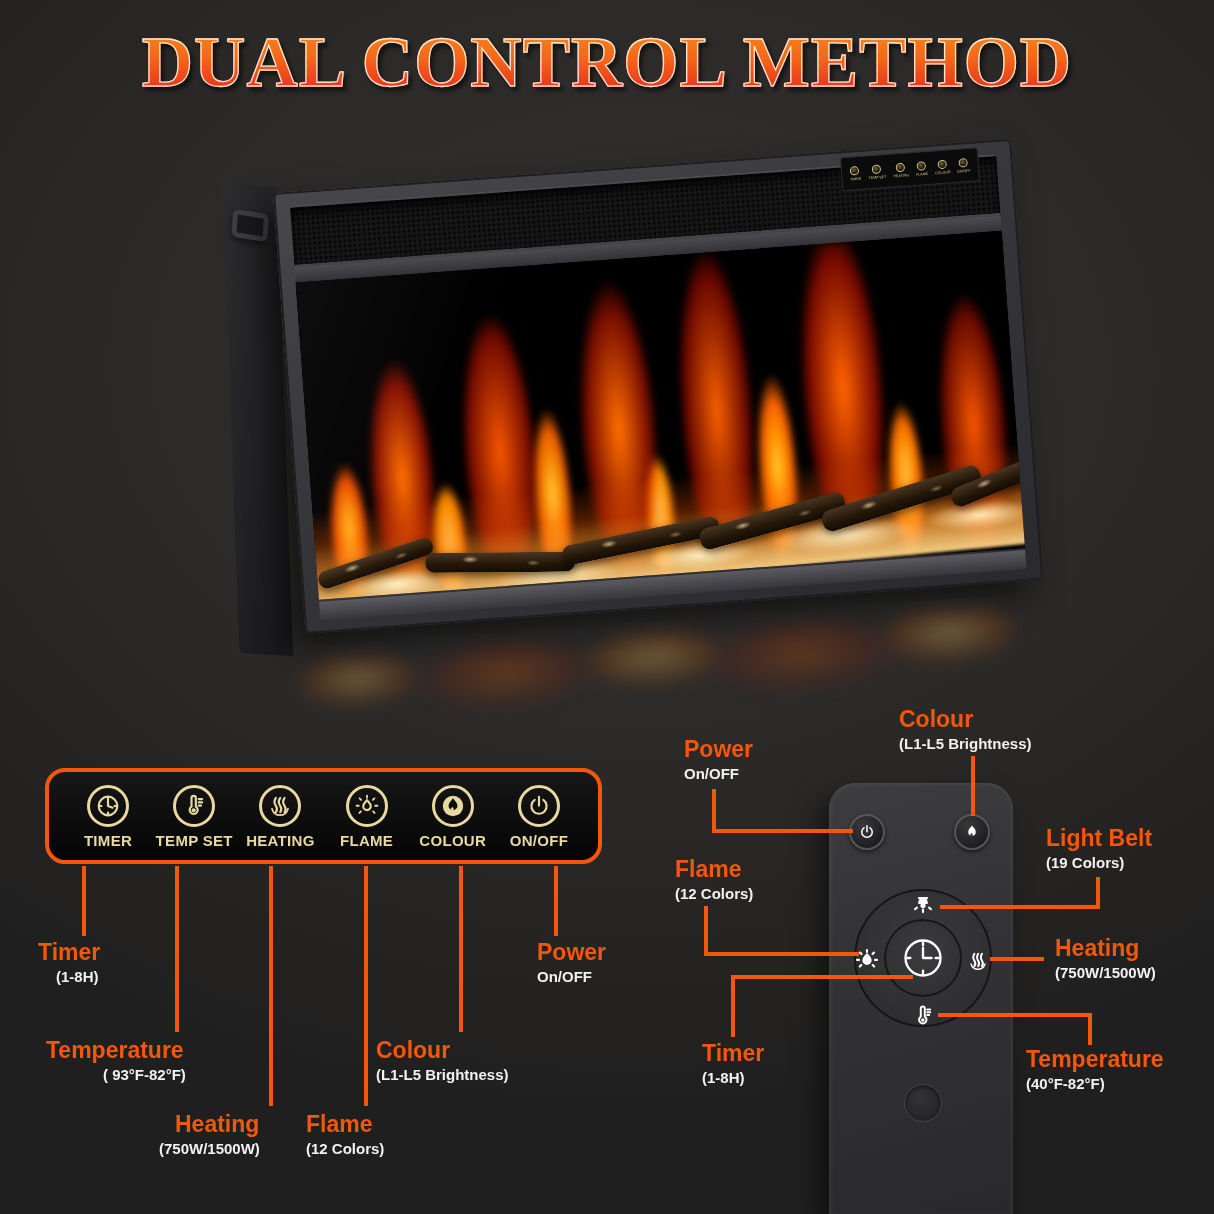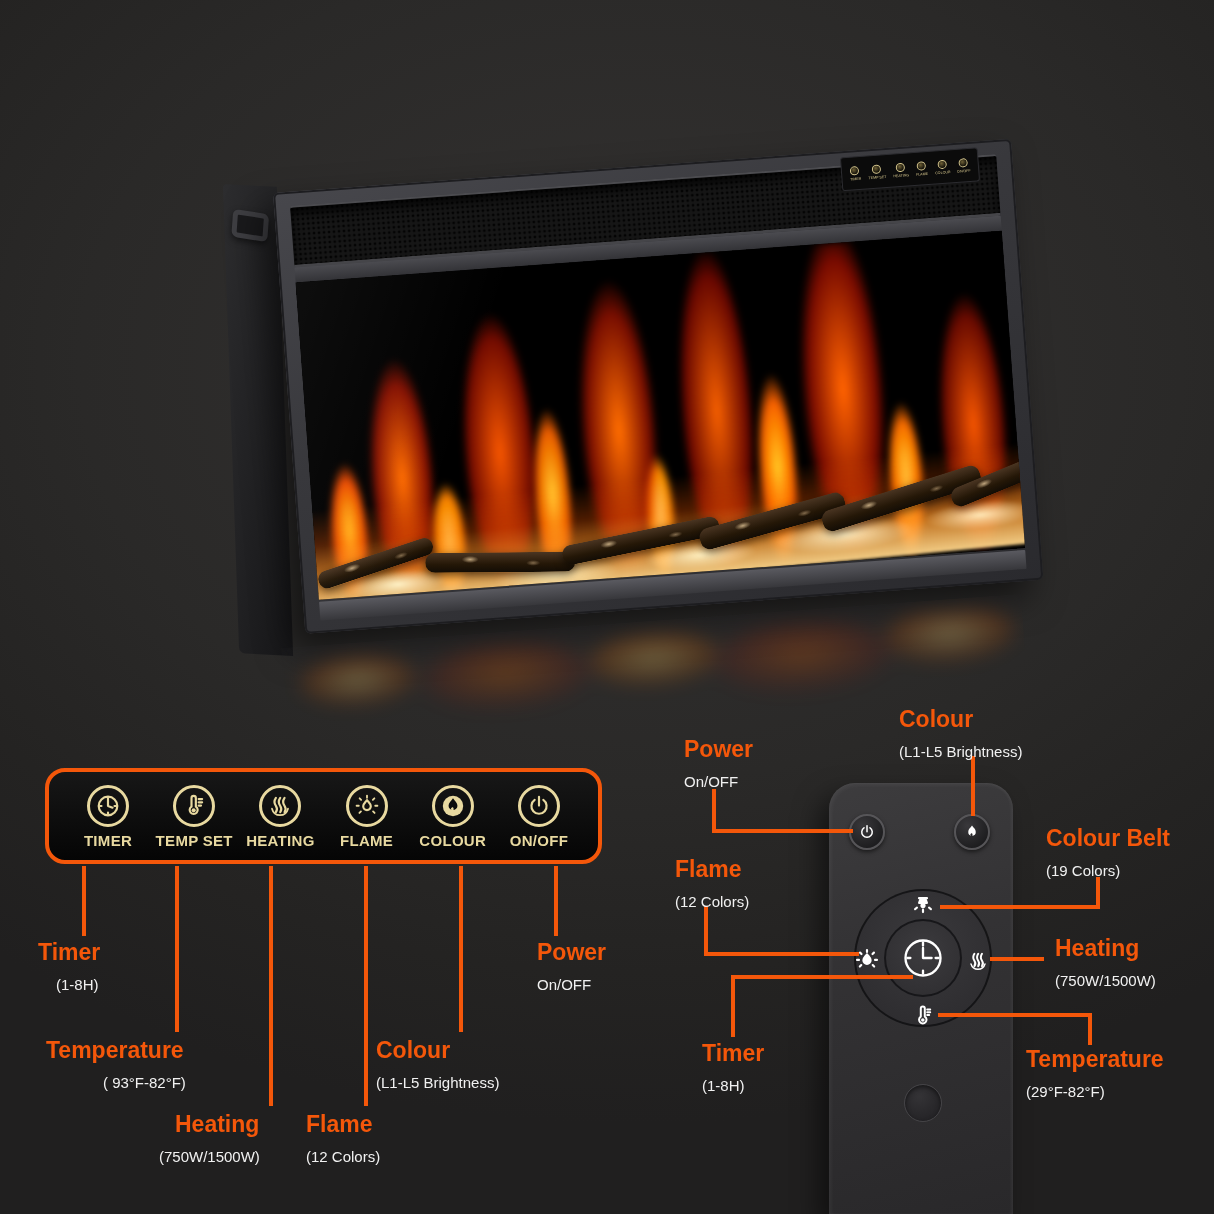--- a/index.html
+++ b/index.html
@@ -131,21 +131,21 @@
     display:flex;align-items:center;justify-content:center;flex:0 0 auto;
   }
   .plabel{font-size:15px;font-weight:700;color:#e8d9a0;white-space:nowrap;letter-spacing:.3px;}
   .gold-ic{stroke:#e8d9a0;fill:none;stroke-width:2;stroke-linecap:round;stroke-linejoin:round;}
   .white-ic{stroke:#ffffff;fill:none;stroke-width:2;stroke-linecap:round;stroke-linejoin:round;}
   
   .ln{position:absolute;background:#f4570a;}
   
   .co{position:absolute;}
   .co-title{font-size:23px;font-weight:700;color:#f4570a;line-height:1.05;white-space:nowrap;}
-  .co-sub{font-size:15px;font-weight:400;color:#f1f1f1;margin-top:12px;white-space:nowrap;}
+  .co-sub{font-size:15px;font-weight:700;color:#f1f1f1;margin-top:4px;white-space:nowrap;}
   .co-timer .co-sub{margin-left:18px;}
   .co-temp .co-sub{margin-left:57px;}
   .co-heating .co-title{margin-left:16px;}
   .co-power{ } 
   
   .remote{
     position:absolute;left:829px;top:783px;width:184px;height:431px;
     border-radius:26px 26px 0 0;
     background:linear-gradient(165deg,#3d3c3e 0%,#333234 38%,#29282a 100%);
     box-shadow:-10px 12px 26px rgba(0,0,0,.5), inset -2px 0 3px rgba(255,255,255,.05), inset 2px 2px 4px rgba(255,255,255,.06);
@@ -178,20 +178,21 @@
     position:absolute;left:75px;top:301px;width:38px;height:38px;border-radius:50%;
     background:radial-gradient(circle at 40% 32%, #343336, #242326 78%);
     border:1px solid #454447;box-shadow:inset 0 2px 4px rgba(0,0,0,.5);
   }
 </style>
 </head>
 <body>
 
 <div class="canvas">
 
+  <div class="title">DUAL CONTROL METHOD</div>
 
   <div class="fp-side">
     <div class="fp-handle"></div>
   </div>
 
   <div class="fireplace">
     <div class="fp-ctrl">
       <div class="fp-ctrl-item">
           <span class="fp-dot"></span>
           <span class="fp-ctrl-label">TIMER</span>
@@ -403,33 +404,33 @@
 
   <div class="co" style="left:684px;top:737px;">
     <div class="co-title">Power</div>
     <div class="co-sub">On/OFF</div>
   </div>
   <div class="co" style="left:899px;top:707px;">
     <div class="co-title">Colour</div>
     <div class="co-sub">(L1-L5 Brightness)</div>
   </div>
   <div class="co" style="left:1046px;top:826px;">
-    <div class="co-title">Colour Belt</div>
+    <div class="co-title">Light Belt</div>
     <div class="co-sub">(19 Colors)</div>
   </div>
   <div class="co" style="left:675px;top:857px;">
     <div class="co-title">Flame</div>
     <div class="co-sub">(12 Colors)</div>
   </div>
   <div class="co" style="left:1055px;top:936px;">
     <div class="co-title">Heating</div>
     <div class="co-sub">(750W/1500W)</div>
   </div>
   <div class="co" style="left:702px;top:1041px;">
     <div class="co-title">Timer</div>
     <div class="co-sub">(1-8H)</div>
   </div>
   <div class="co" style="left:1026px;top:1047px;">
     <div class="co-title">Temperature</div>
-    <div class="co-sub">(29°F-82°F)</div>
+    <div class="co-sub">(40°F-82°F)</div>
   </div>
 
 </div>
 
 </body></html>

